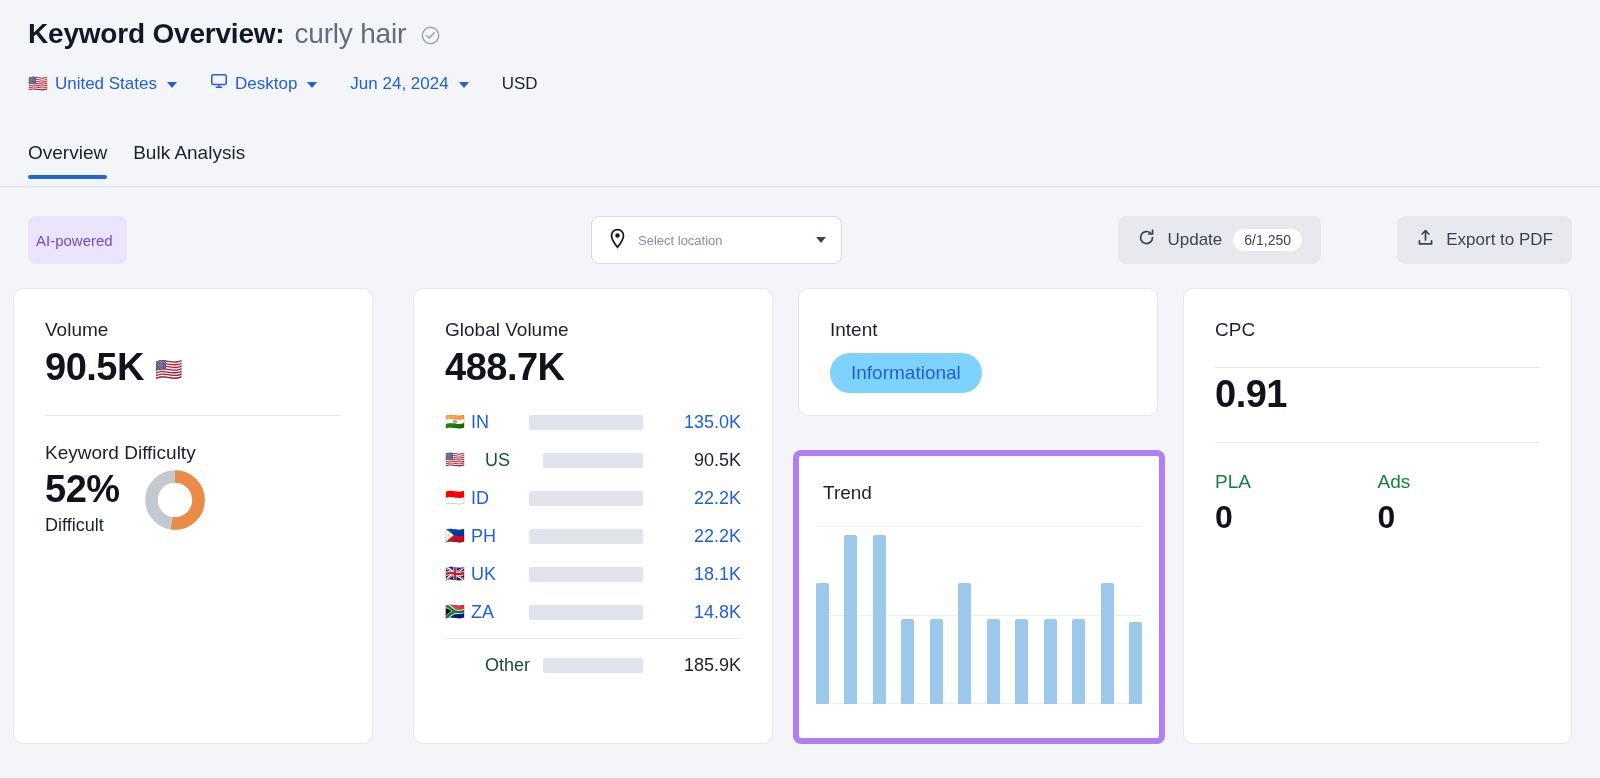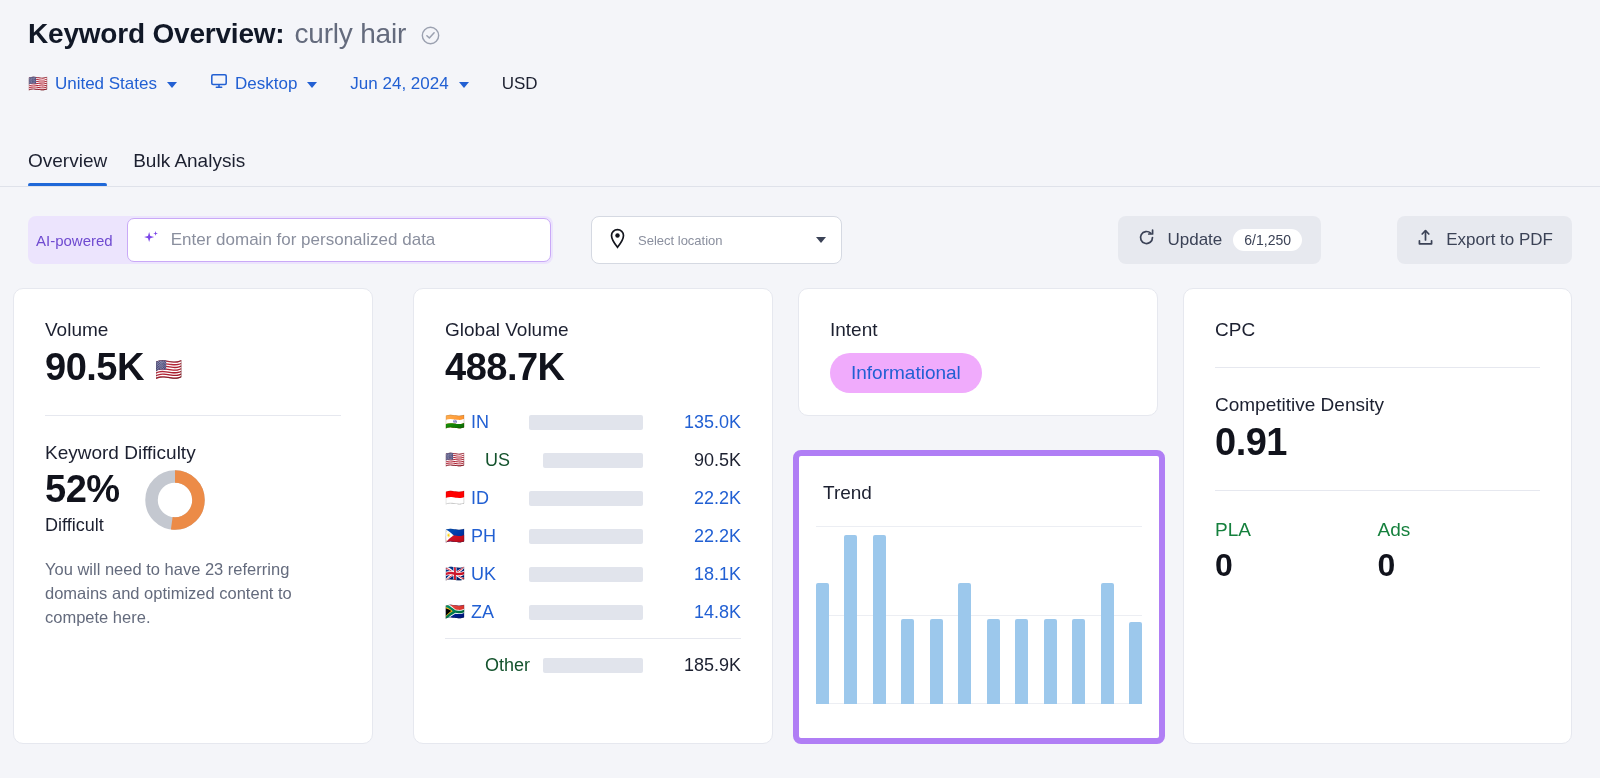--- a/index.html
+++ b/index.html
@@ -39,21 +39,21 @@
   .chev {
     display: inline-block; width: 0; height: 0;
     border-left: 5.5px solid transparent;
     border-right: 5.5px solid transparent;
     border-top: 6.5px solid #2260d3;
     margin-left: 3px; position: relative; top: 1px;
   }
 
   
   .tabs {
-    position: absolute; left: 28px; top: 150px;
+    position: absolute; left: 28px; top: 142px;
     display: flex; gap: 26px; font-size: 19px;
   }
   .tab { padding-bottom: 15px; cursor: pointer; color: #1c2030; position: relative; }
   .tab.active::after {
     content: ""; position: absolute; left: 0; right: 0; bottom: 0;
     height: 4px; background: #1f68d8; border-radius: 2px;
   }
   .tabs-rule {
     position: absolute; left: 0; right: 0; top: 186px;
     height: 1px; background: #dfe2ea;
@@ -160,21 +160,21 @@
   }
   .gv-fill { height: 100%; background: #4da2f5; border-radius: 2px; }
   .gv-fill.self { background: #2563c9; }
   .gv-val { width: 82px; text-align: right; color: #2260d3; }
   .gv-val.self { color: #1c2030; }
   .gv-divider { height: 1px; background: #e6e8ef; margin: 7px 0; }
 
   
   .intent-chip {
     display: inline-block; margin-top: 12px;
-    background: #f0abfc; color: #2260d3;
+    background: #7dd3fc; color: #2260d3;
     font-size: 19px; padding: 9px 21px; border-radius: 20px;
   }
 
   
   .trend-chart {
     position: relative; margin: 22px 17px 0 17px;
     height: 178px;
   }
   .grid-line { position: absolute; left: 0; right: 0; height: 1px; background: #eceef3; }
   .bars {
@@ -236,29 +236,20 @@
   <div class="tab">
     <span>Bulk Analysis</span>
   </div>
 </div>
 <div class="tabs-rule"></div>
 
 <div class="toolbar">
 
   <div class="ai-wrap">
     <span class="ai-label">AI-powered</span>
-    <div class="ai-input">
-      <span>
-        <svg width="19" height="19" viewBox="0 0 20 20">
-          <path d="M7.5 3.2 L8.7 7.3 L12.8 8.5 L8.7 9.7 L7.5 13.8 L6.3 9.7 L2.2 8.5 L6.3 7.3 Z" fill="#7b46e8"></path>
-          <path d="M14.3 2.2 L14.9 4.1 L16.8 4.7 L14.9 5.3 L14.3 7.2 L13.7 5.3 L11.8 4.7 L13.7 4.1 Z" fill="#7b46e8"></path>
-        </svg>
-      </span>
-      <span class="ph">Enter domain for personalized data</span>
-    </div>
   </div>
 
   <div class="loc-select">
     <span>
       <svg width="21" height="21" viewBox="0 0 20 20">
         <path d="M10 1.6c-3.2 0-5.7 2.5-5.7 5.6 0 4.2 5.7 11.2 5.7 11.2s5.7-7 5.7-11.2c0-3.1-2.5-5.6-5.7-5.6z" fill="none" stroke="#12141c" stroke-width="1.6"></path>
         <circle cx="10" cy="7.2" r="2.1" fill="#12141c"></circle>
       </svg>
     </span>
     <span class="ph">Select location</span>
@@ -305,21 +296,20 @@
         <span class="kd-word">Difficult</span>
       </div>
       <span>
         <svg width="62" height="62" viewBox="0 0 42 42">
           <circle cx="21" cy="21" r="15.9" fill="none" stroke="#c4c8d0" stroke-width="8.5"></circle>
           <circle cx="21" cy="21" r="15.9" fill="none" stroke="#ec8b47" stroke-width="8.5" stroke-dasharray="51.9 48.1" stroke-dashoffset="0" transform="rotate(-90 21 21)"></circle>
         </svg>
       </span>
     </div>
 
-    <div class="kd-note">You will need to have 23 referring domains and optimized content to compete here.</div>
   </div>
 </div>
 
 <div class="card card-global">
   <div class="card-pad">
     <div class="metric-label">Global Volume</div>
     <div class="metric-value">488.7K</div>
 
     <div class="gv-list" id="gv-list">
         <div class="gv-row">
@@ -401,21 +391,20 @@
         <div class="bar" style="height: 46%;"></div>
       </div>
   </div>
 </div>
 
 <div class="card card-cpc">
   <div class="card-pad">
     <div class="metric-label">CPC</div>
     <div class="divider"></div>
 
-    <div class="metric-label" style="margin-top:26px">Competitive Density</div>
     <div class="metric-value">0.91</div>
     <div class="divider"></div>
 
     <div class="two-col" style="margin-top:28px">
       <div>
         <div class="small-label">PLA</div>
         <div class="small-value">0</div>
       </div>
       <div>
         <div class="small-label">Ads</div>

